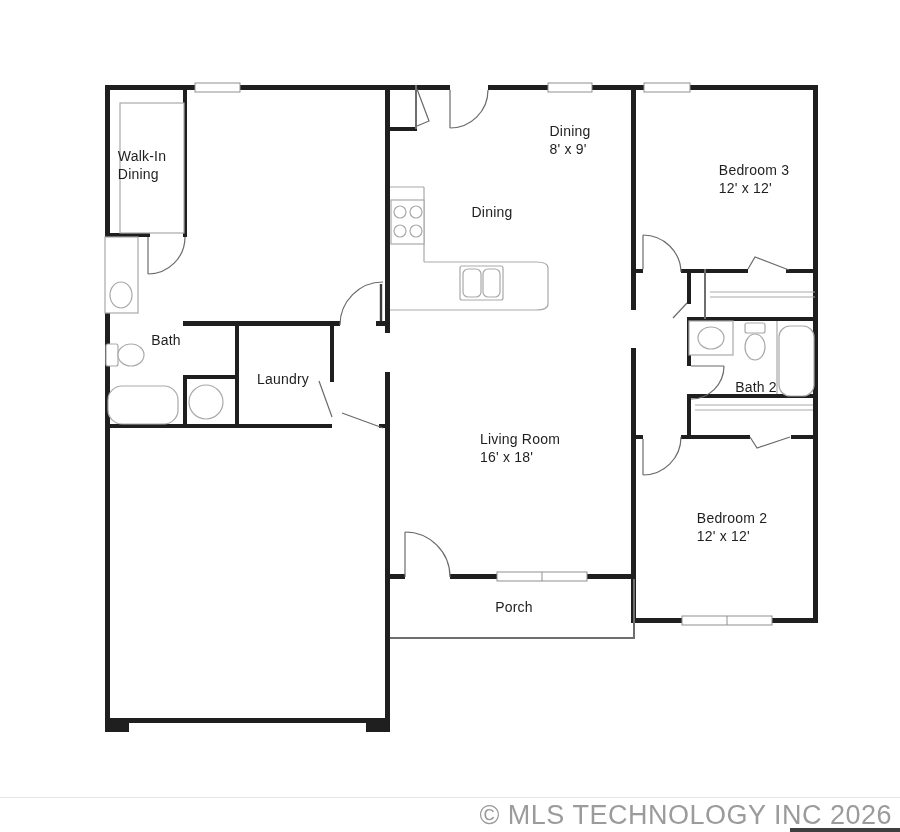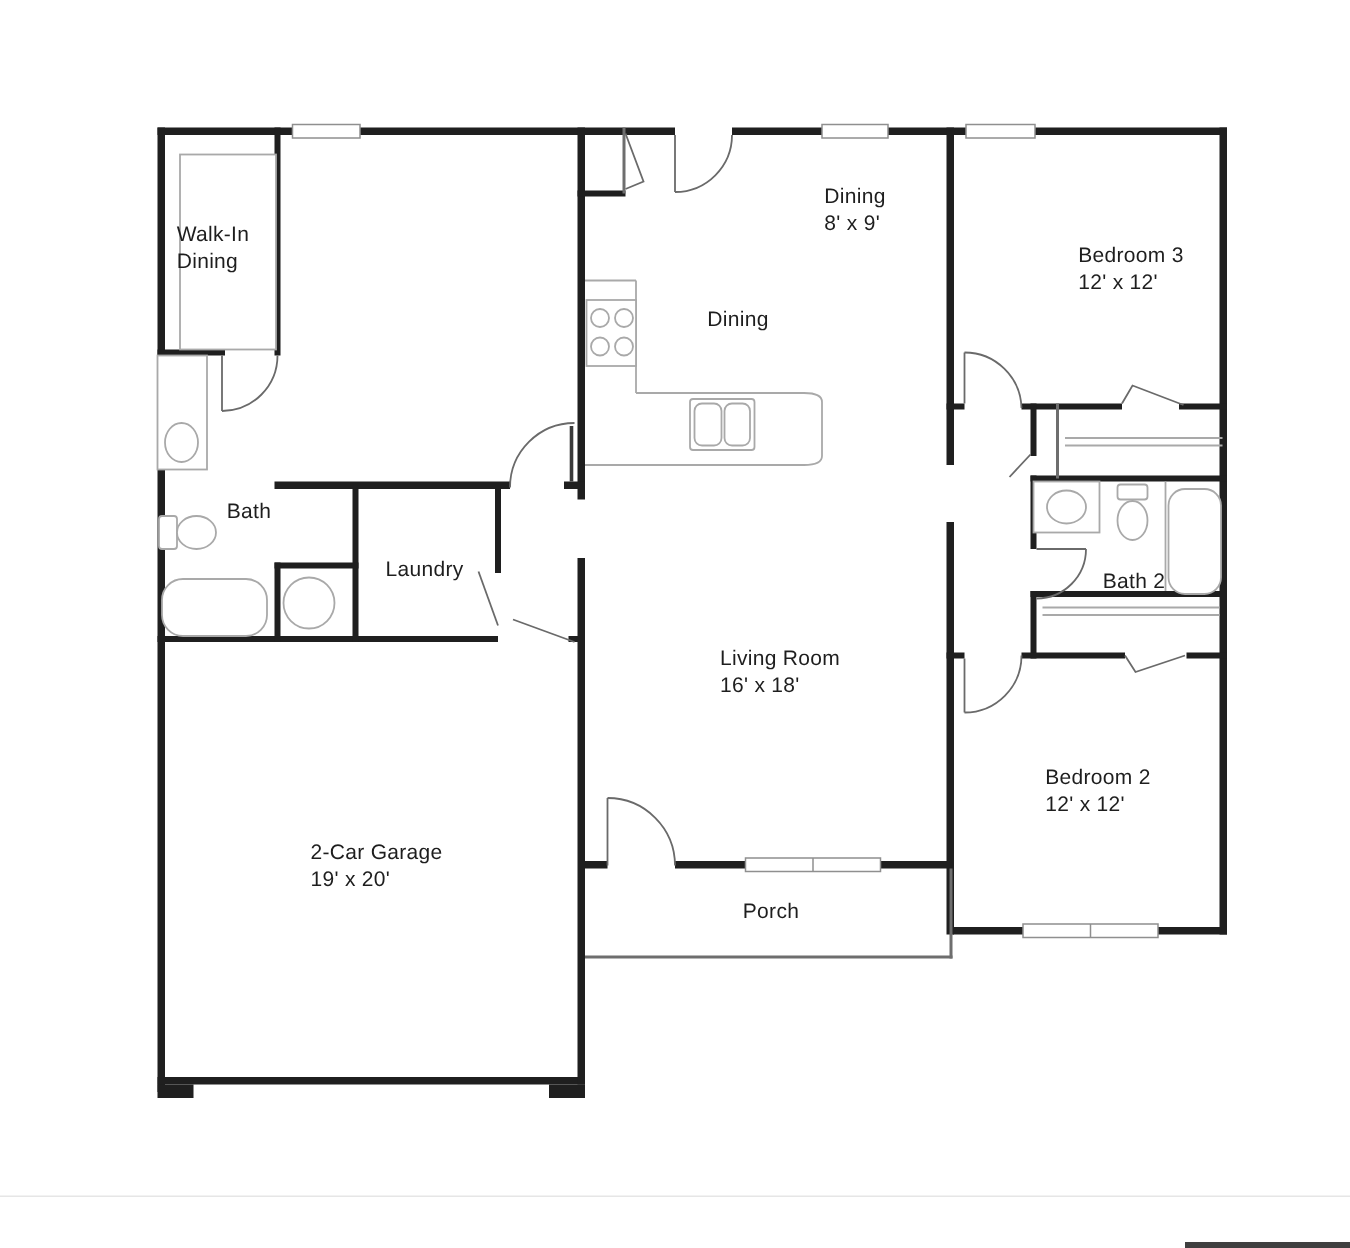--- a/index.html
+++ b/index.html
@@ -183,25 +183,22 @@
 
 </div>
 <div class="label" style="left:520px;top:448px">
   <span>Living Room</span>
   <span>16' x 18'</span>
 </div>
 <div class="label" style="left:732px;top:527px">
   <span>Bedroom 2</span>
   <span>12' x 12'</span>
 </div>
-<div class="label" style="left:251px;top:577px">
-  <span>2-Car Garage</span>
-  <span>19' x 20'</span>
-</div>
 <div class="label" style="left:514px;top:608px">
   <span>Porch</span>
 
 </div>
 
 <div class="footer-line"></div>
+<div class="copyright">© MLS TECHNOLOGY INC 2026</div>
 <div class="corner-bar"></div>
 
 </div>
 
 </body></html>

